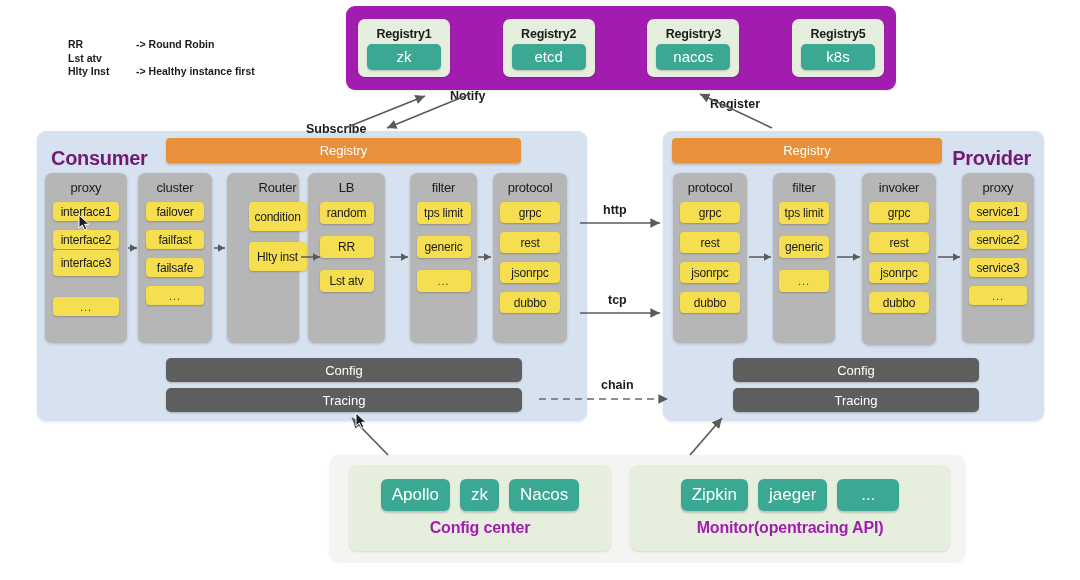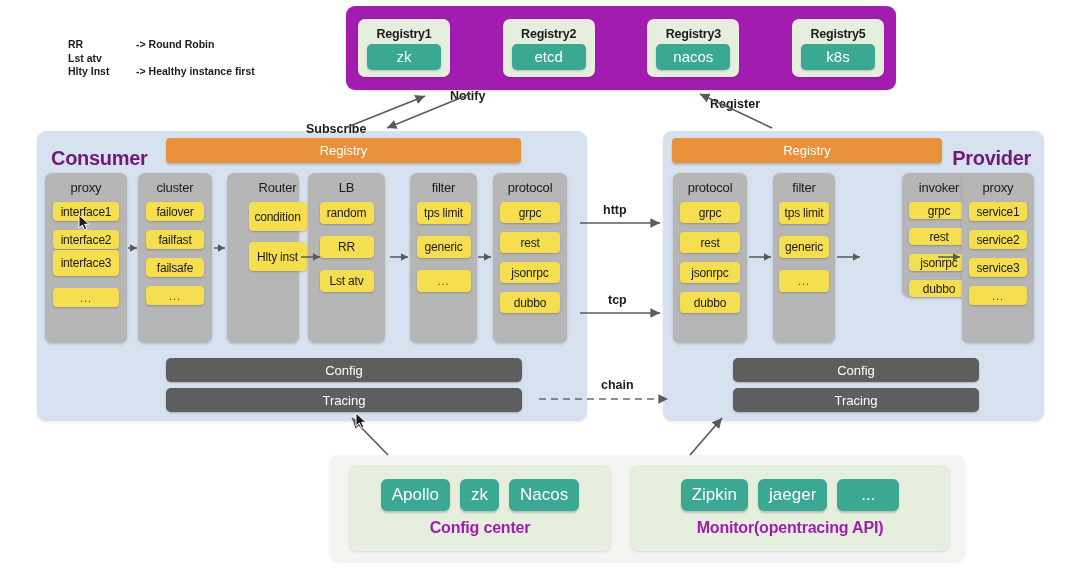--- a/index.html
+++ b/index.html
@@ -155,21 +155,21 @@
   <div class="panel-title" id="provider-title">Provider</div>
 </div>
 
 <div class="registry-bar" id="consumer-regbar">Registry</div>
 <div class="registry-bar" id="provider-regbar">Registry</div>
 
 <div class="col" style="left:45px;width:82px;height:170px;">
   <div class="col-title">proxy</div>
   <div class="pill" style="width:66px;height:19px;margin-bottom:9px;">interface1</div>
   <div class="pill" style="width:66px;height:19px;margin-bottom:1px;">interface2</div>
-  <div class="pill" style="width:66px;height:26px;margin-bottom:12px;">interface3</div>
+  <div class="pill" style="width:66px;height:26px;margin-bottom:21px;">interface3</div>
   <div class="pill dots" style="width:66px;height:19px;">...</div>
 </div>
 
 <div class="col" style="left:138px;width:74px;height:170px;">
   <div class="col-title">cluster</div>
   <div class="pill" style="width:58px;height:19px;margin-bottom:9px;">failover</div>
   <div class="pill" style="width:58px;height:19px;margin-bottom:9px;">failfast</div>
   <div class="pill" style="width:58px;height:19px;margin-bottom:9px;">failsafe</div>
   <div class="pill dots" style="width:58px;height:19px;">...</div>
 </div>
@@ -210,21 +210,21 @@
   <div class="pill" style="width:60px;height:21px;">dubbo</div>
 </div>
 
 <div class="col" style="left:773px;width:62px;height:170px;">
   <div class="col-title">filter</div>
   <div class="pill" style="width:50px;height:22px;margin-bottom:12px;">tps limit</div>
   <div class="pill" style="width:50px;height:22px;margin-bottom:12px;">generic</div>
   <div class="pill dots" style="width:50px;height:22px;">...</div>
 </div>
 
-<div class="col" style="left:902px;width:74px;height:124px;">
+<div class="col" style="left:862px;width:74px;height:172px;">
   <div class="col-title">invoker</div>
   <div class="pill" style="width:60px;height:21px;margin-bottom:9px;">grpc</div>
   <div class="pill" style="width:60px;height:21px;margin-bottom:9px;">rest</div>
   <div class="pill" style="width:60px;height:21px;margin-bottom:9px;">jsonrpc</div>
   <div class="pill" style="width:60px;height:21px;">dubbo</div>
 </div>
 
 <div class="col" style="left:962px;width:72px;height:170px;">
   <div class="col-title">proxy</div>
   <div class="pill" style="width:58px;height:19px;margin-bottom:9px;">service1</div>

